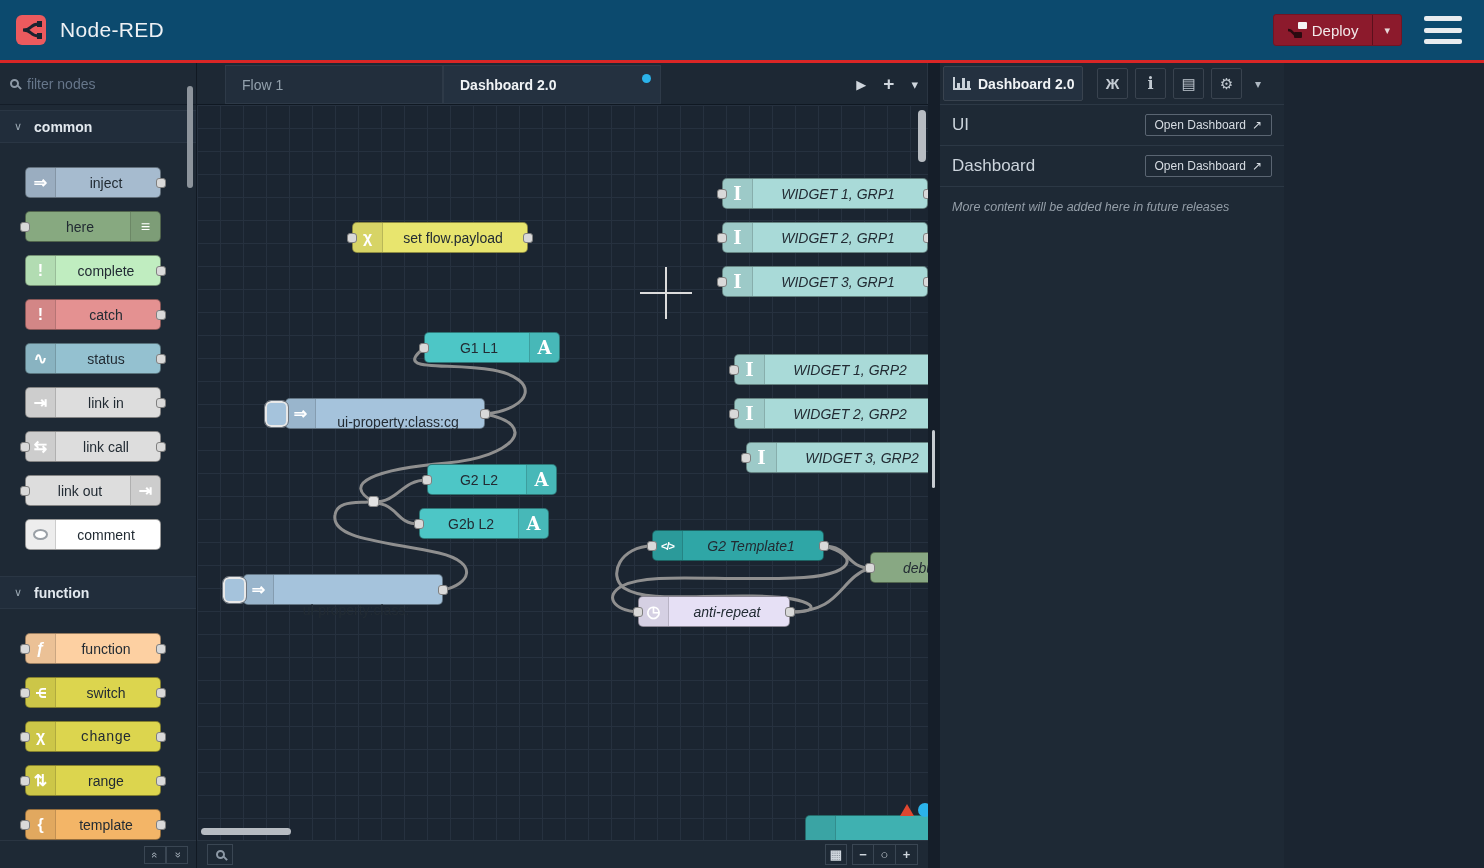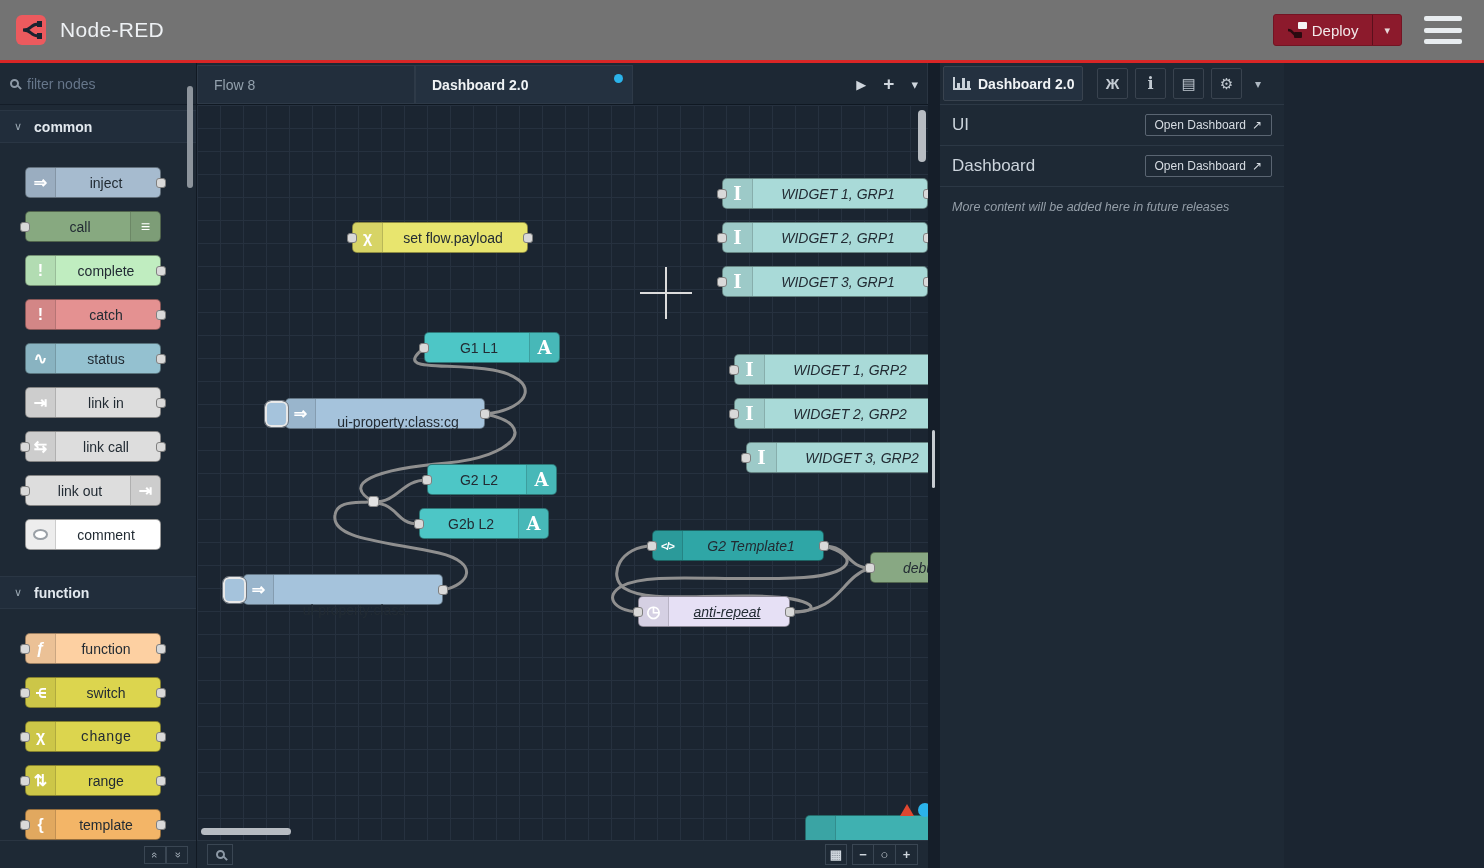--- a/index.html
+++ b/index.html
@@ -2,21 +2,21 @@
 <html><head>
 <meta charset="utf-8">
 <style>
   * { box-sizing: border-box; margin: 0; padding: 0; }
   html,body { width:1484px; height:868px; overflow:hidden; background:#141d27;
     font-family:"Liberation Sans", sans-serif; }
   #app { position:relative; width:1484px; height:868px; background:#1b2531; }
 
   
   #header { position:absolute; top:0; left:0; width:1484px; height:60px;
-    background:#737373; display:flex; align-items:center; }
+    background:#0c4a6e; display:flex; align-items:center; }
   #logo { margin-left:16px; width:30px; height:32px; }
   #app-title { margin-left:14px; color:#eef1f4; font-size:21px; font-weight:500; letter-spacing:.3px; }
   #deploy-btn { margin-left:auto; height:32px; background:#8c1a2c; border:1px solid #731423;
     border-radius:3px; display:flex; align-items:center; color:#f2e9ea; font-size:15px; cursor:pointer; }
   #deploy-main { display:flex; align-items:center; gap:4px; padding:0 14px 0 12px; }
   #deploy-caret { border-left:1px solid rgba(0,0,0,.35); height:100%; display:flex;
     align-items:center; padding:0 11px; font-size:11px; color:#e8d9da; }
   #hamburger { margin:0 22px 0 22px; width:38px; height:28px; display:flex;
     flex-direction:column; justify-content:space-between; cursor:pointer; }
   #hamburger span { height:5px; background:#e8ecef; border-radius:2px; }
@@ -190,21 +190,21 @@
             <div class="icon-sec left">
               <span>⇒</span>
             </div>
             <span class="nlabel" style="padding-left: 26px;">inject</span>
             <span class="port out"></span>
           </div>
           <div class="node" style="left: 25px; top: 106px; width: 136px; background: rgb(135, 169, 128);">
             <div class="icon-sec right">
               <span>≡</span>
             </div>
-            <span class="nlabel" style="padding-right: 26px;">call</span>
+            <span class="nlabel" style="padding-right: 26px;">here</span>
             <span class="port in"></span>
           </div>
           <div class="node" style="left: 25px; top: 150px; width: 136px; background: rgb(192, 237, 192);">
             <div class="icon-sec left">
               <span>!</span>
             </div>
             <span class="nlabel" style="padding-left: 26px;">complete</span>
             <span class="port out"></span>
           </div>
           <div class="node" style="left: 25px; top: 194px; width: 136px; background: rgb(228, 145, 145);">
@@ -301,22 +301,22 @@
           </div>
         <div class="pf-btn">
             <span style="display:inline-block;transform:rotate(-90deg)">«</span>
           </div>
       </div>
     </div>
 
     <div id="canvas-region">
       <div id="tabbar">
         <div id="tab-strip">
-            <div class="tab">
-              <span>Flow 8</span>
+            <div class="tab" style="margin-left: 28px;">
+              <span>Flow 1</span>
             </div>
             <div class="tab active">
               <span>Dashboard 2.0</span>
               <span class="mod-dot"></span>
             </div>
           </div>
         <div id="tabbar-controls">
           <span class="tb-btn">▶</span>
           <span class="tb-btn tb-plus">+</span>
           <span class="tb-btn">▾</span>
@@ -435,21 +435,21 @@
               <span class="icon-code">&lt;/&gt;</span>
             </div>
             <span class="nlabel" style="padding-left: 26px;">G2 Template1</span>
             <span class="port in"></span>
             <span class="port out"></span>
           </div>
           <div class="node italic" style="left: 441px; top: 491px; width: 152px; background: rgb(230, 224, 245);">
             <div class="icon-sec left">
               <span>◷</span>
             </div>
-            <span class="nlabel" style="padding-left: 26px; text-decoration: underline;">anti-repeat</span>
+            <span class="nlabel" style="padding-left: 26px;">anti-repeat</span>
             <span class="port in"></span>
             <span class="port out"></span>
           </div>
           <div class="node italic" style="left: 673px; top: 447px; width: 158px; background: rgb(136, 168, 131);">
             <div class="icon-sec right">
               <span>≡</span>
             </div>
             <span class="nlabel" style="padding-right: 26px;">debug 306</span>
             <span class="port in"></span>
             <span class="node-toggle" style="background: rgb(136, 168, 131);"></span>

